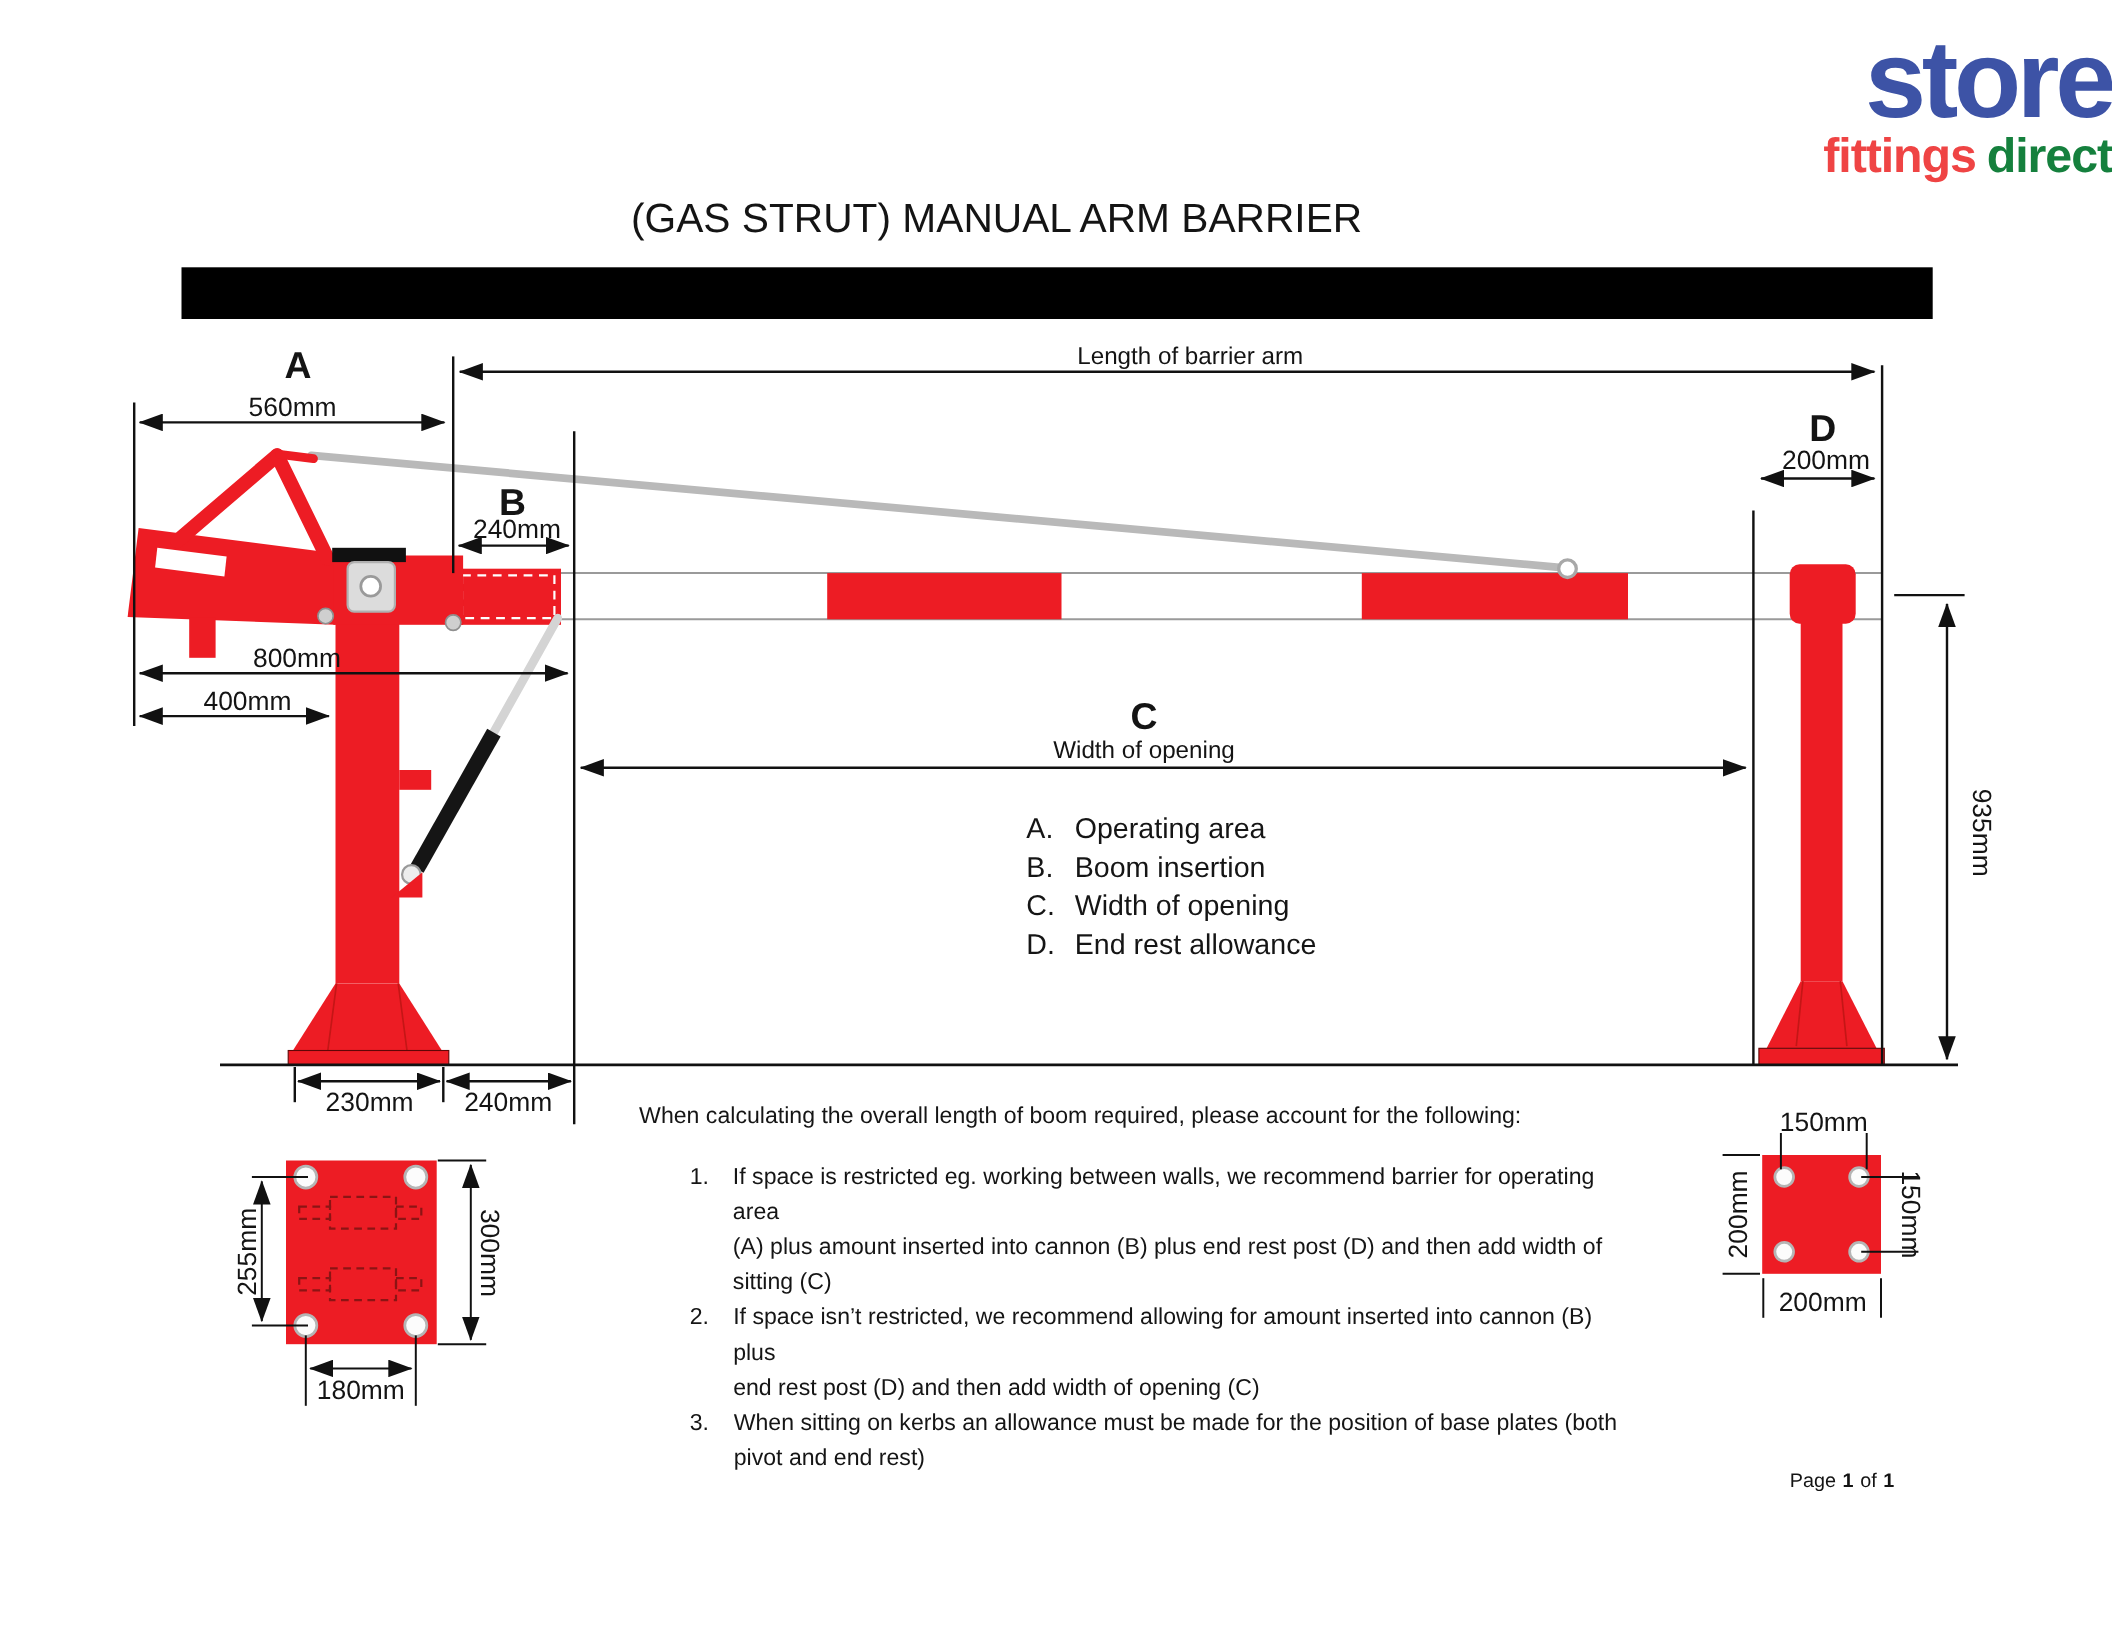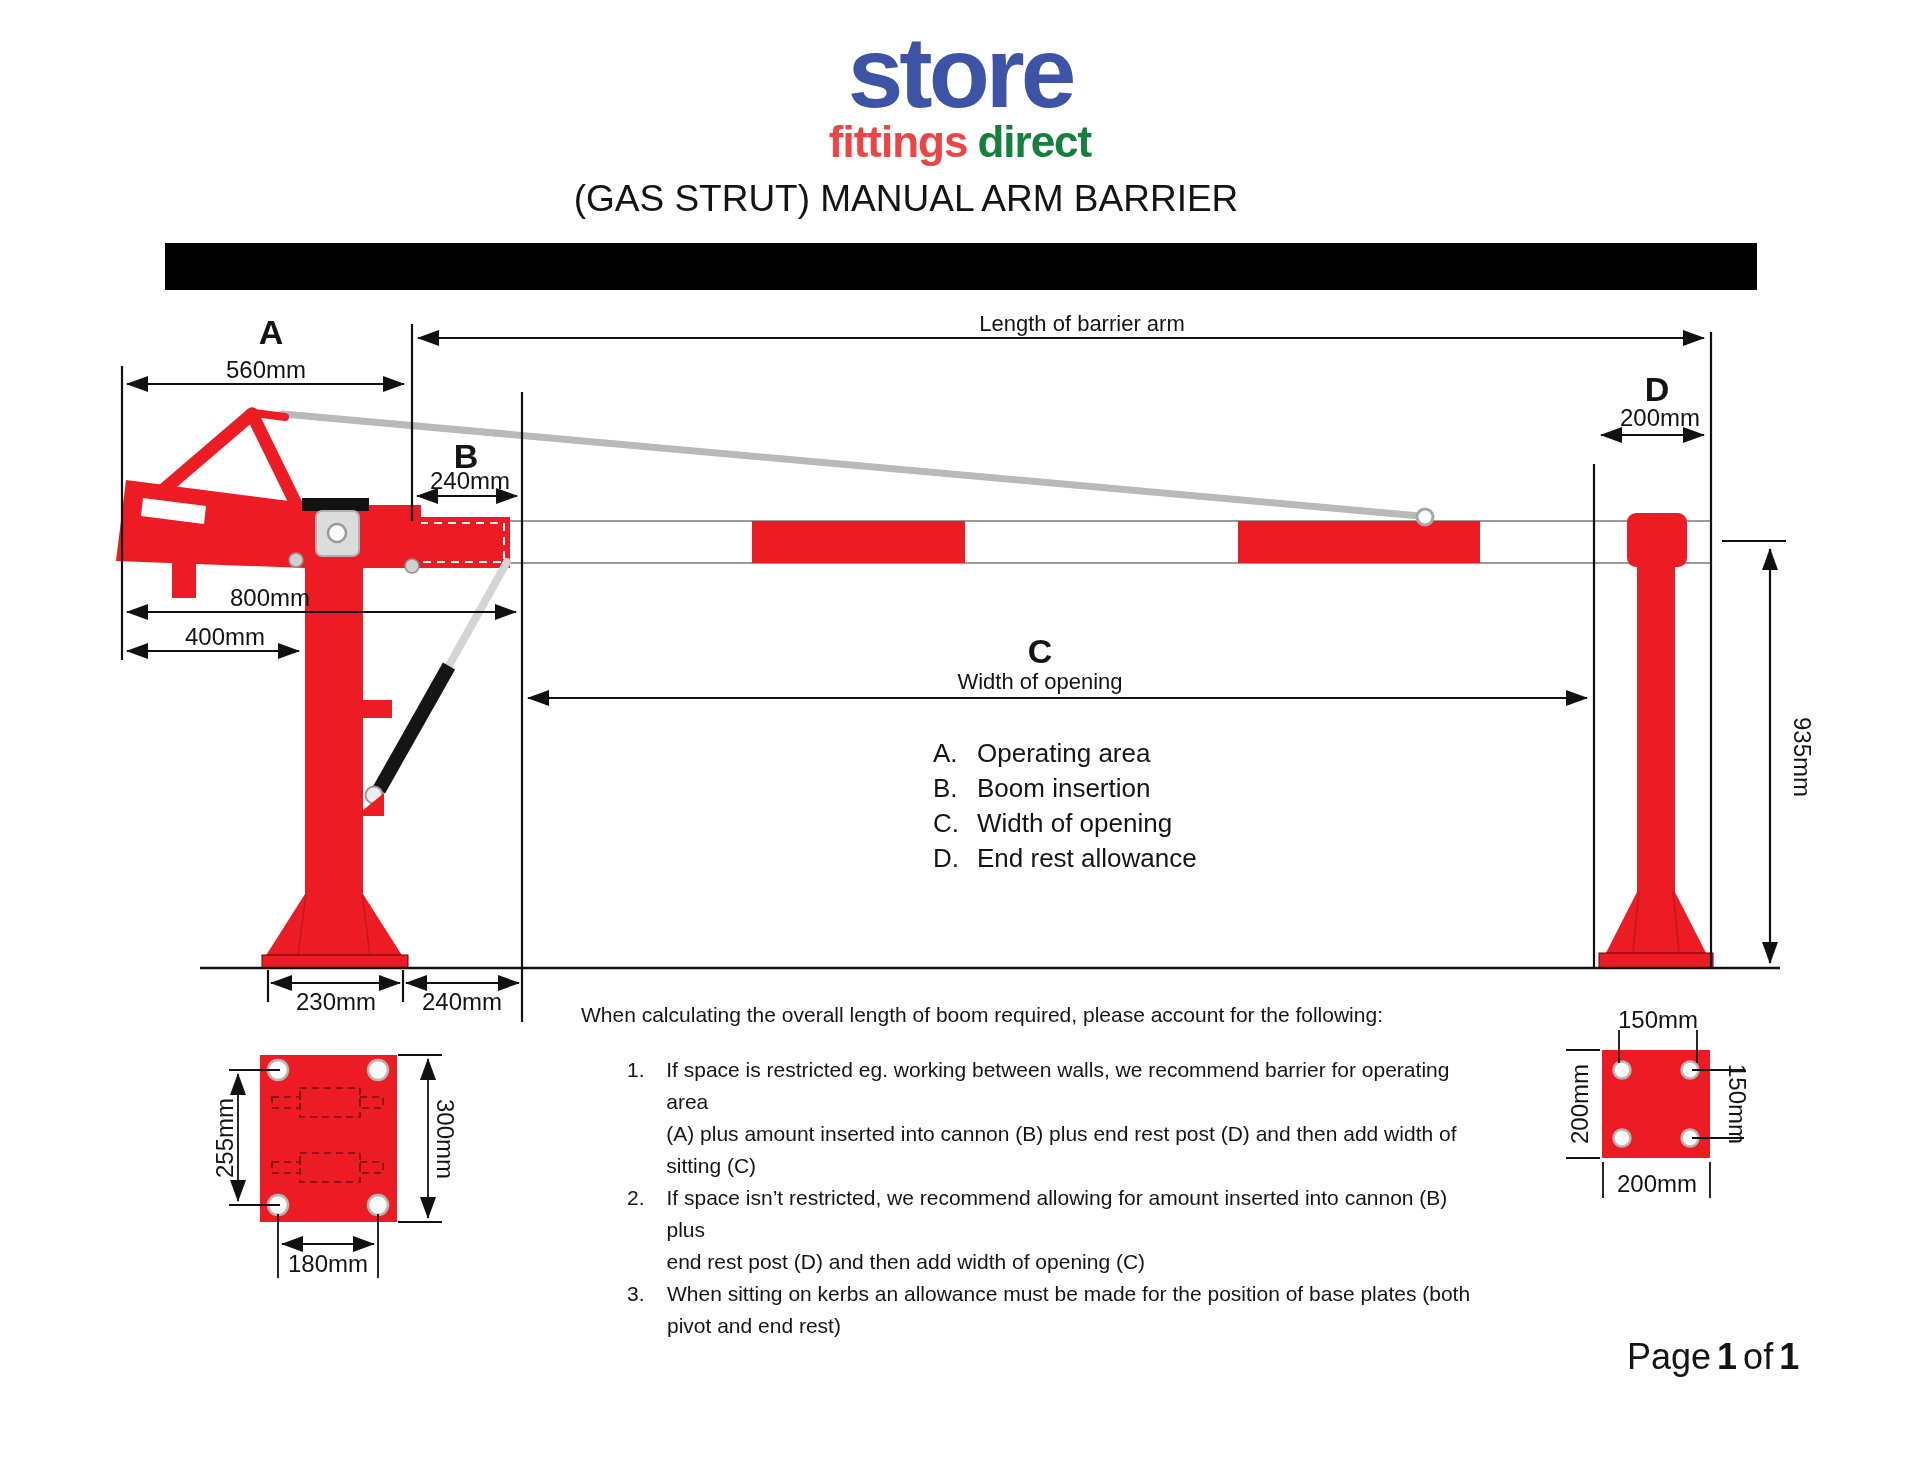--- a/index.html
+++ b/index.html
@@ -1,38 +1,38 @@
 <!DOCTYPE html>
 <html><head>
 <meta charset="utf-8">
 <style>
   html,body{margin:0;padding:0;background:#fff;}
   #page{position:relative;width:1920px;height:1484px;background:#fff;overflow:hidden;
         font-family:"Liberation Sans", sans-serif;color:#111;}
   .abs{position:absolute;}
   
-  #logo{left:0;top:26px;width:1920px;text-align:center;line-height:1;}
+  #logo{left:0;top:26px;width:1920px;text-align:right;line-height:1;}
   .logo-store{font-size:100px;font-weight:bold;letter-spacing:-4px;color:#3d53a6;line-height:0.92;}
   .logo-sub{font-size:44px;font-weight:bold;letter-spacing:-1px;margin-top:2px;}
   .logo-fittings{color:#ef4444;}
   .logo-direct{color:#15803d;margin-left:10px;}
   #doc-title{left:0;top:178px;width:1812px;text-align:center;font-size:37px;color:#141414;}
   #black-bar{left:165px;top:243px;width:1592px;height:47px;background:#000;}
   
   #legend{left:933px;top:736px;font-size:26px;line-height:35px;color:#151515;}
   .legend-row{display:flex;}
   .legend-key{width:44px;}
   
   #notes{left:581px;top:1002px;width:900px;font-size:21px;line-height:26px;color:#151515;}
   #notes .intro{margin:0;}
   .note-item{display:flex;line-height:32px;}
   .note-num{margin-left:46px;width:40px;}
   .note-lines span{display:block;}
   
-  #footer{left:1627px;top:1336px;font-size:36px;color:#141414;}
+  #footer{left:1627px;top:1336px;font-size:18px;color:#141414;}
   #footer .b{font-weight:bold;}
   #footer span{margin-right:6px;}
   svg text{font-family:"Liberation Sans", sans-serif;fill:#141414;}
   .dimtxt{font-size:24px;}
   .dimtxt-sm{font-size:22px;}
   .dimletter{font-size:34px;font-weight:bold;}
 </style>
 </head>
 <body>
 

